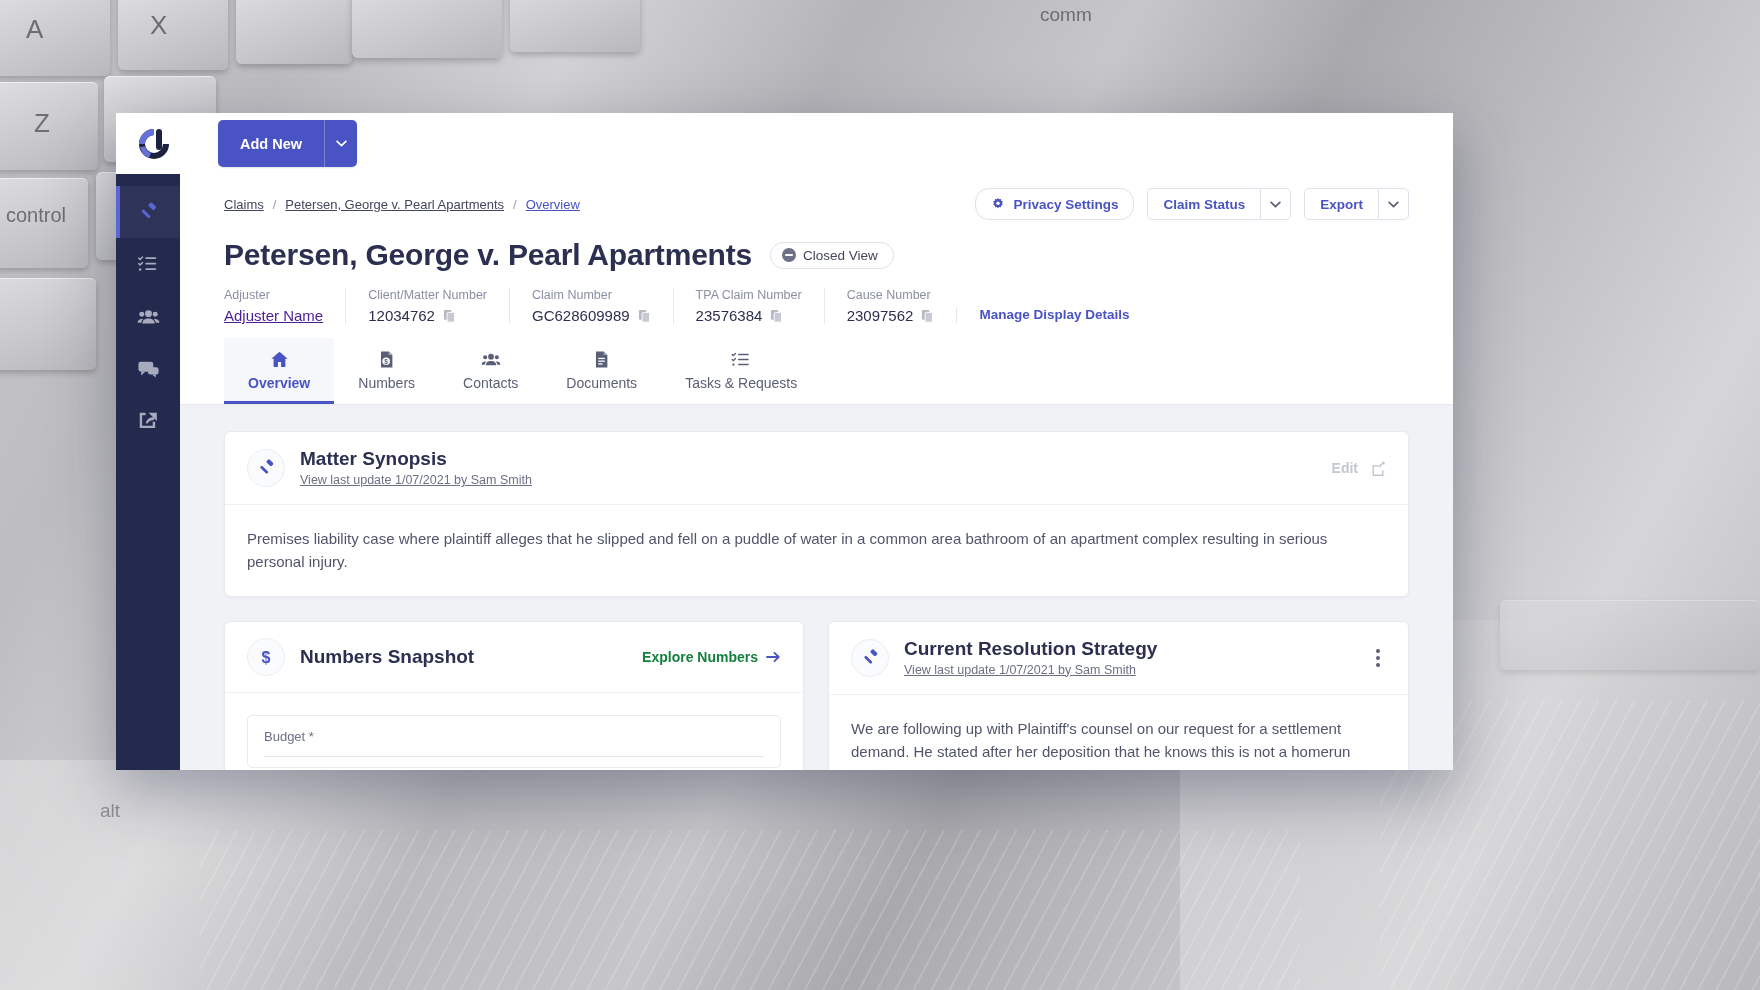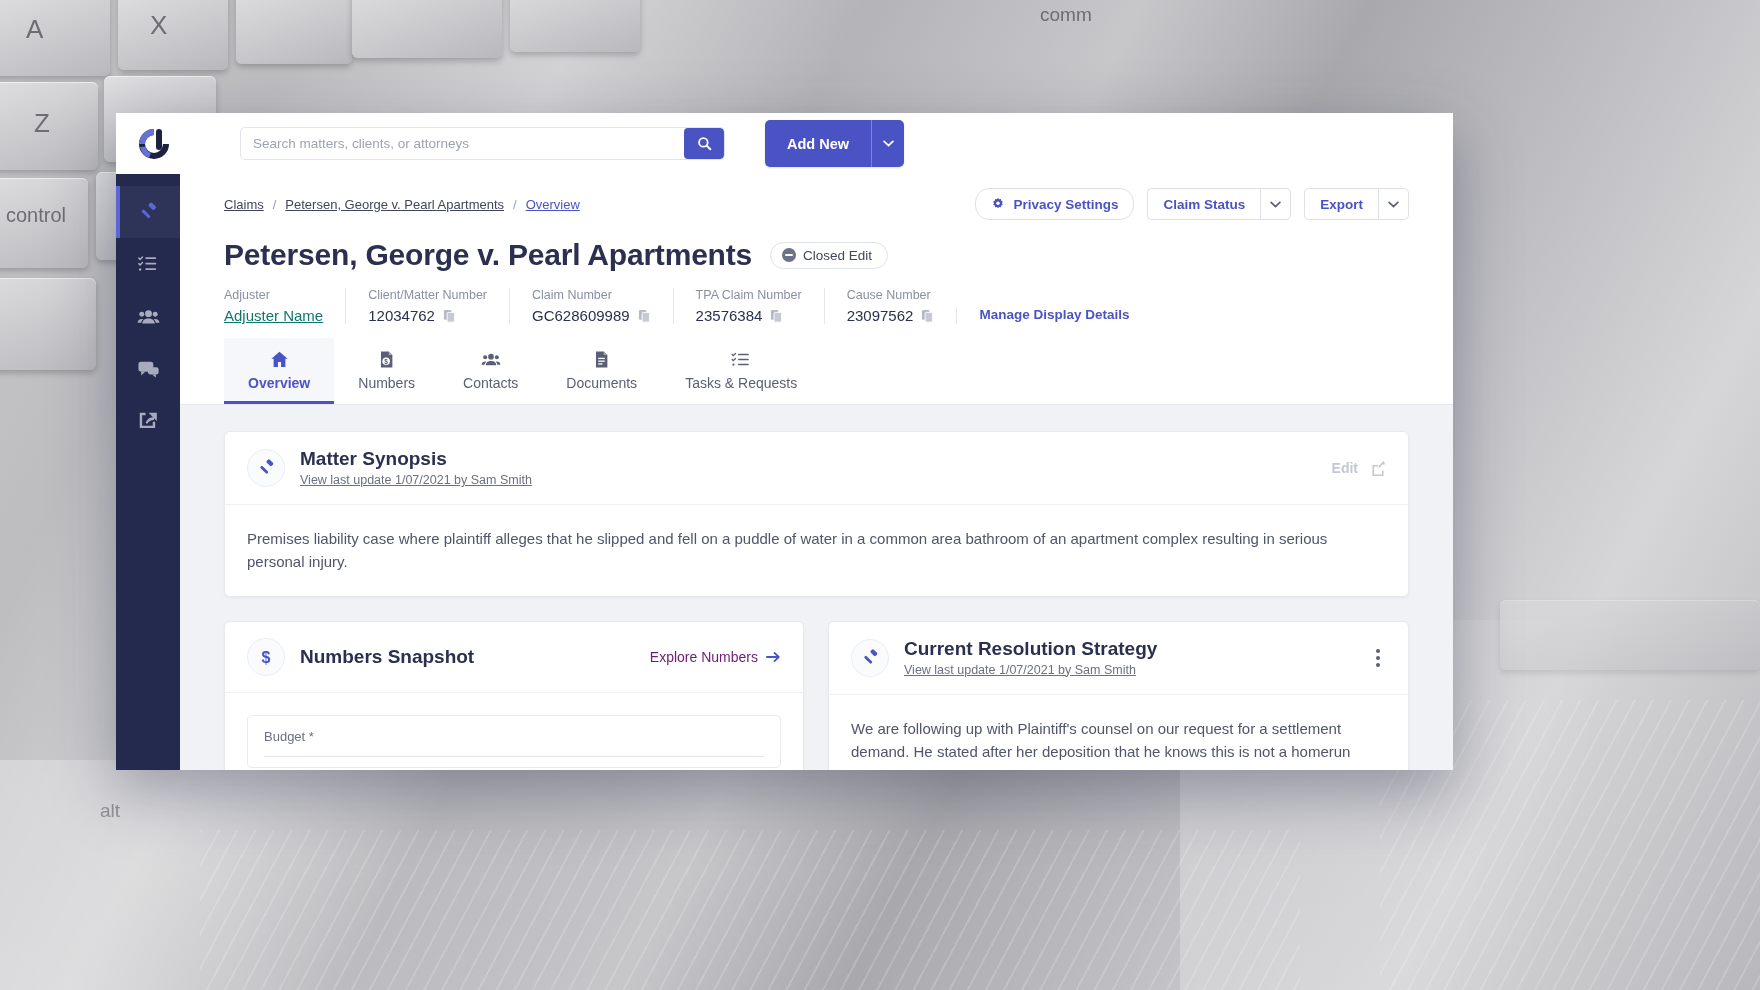--- a/index.html
+++ b/index.html
@@ -223,21 +223,21 @@
     width: 14px; height: 14px; border-radius: 50%; background: #6d7288;
     display: flex; align-items: center; justify-content: center;
   }
   .badge-dot::after { content:""; width: 8px; height: 2px; background: #fff; border-radius: 1px; }
 
   .meta-row { display: flex; align-items: flex-end; margin-top: 16px; padding-bottom: 14px; }
   .meta-cell { padding: 0 22px; border-left: 1px solid #e6e8ef; }
   .meta-cell:first-child { padding-left: 0; border-left: none; }
   .meta-label { font-size: 12.5px; color: #8a8fa3; margin-bottom: 5px; }
   .meta-value { font-size: 15px; color: #2b3050; display: flex; align-items: center; gap: 8px; }
-  .meta-value a { color: #0f766e; text-decoration: underline; cursor: pointer; }
+  .meta-value a { color: #4c1d95; text-decoration: underline; cursor: pointer; }
   .copy-icon { cursor: pointer; display: flex; opacity: .55; }
   .manage-link {
     font-size: 13.5px; font-weight: bold; color: #4a53c4; cursor: pointer;
     padding-bottom: 2px;
   }
 
   
   .tabs-bar { background: #fff; display: flex; padding: 0 44px; border-bottom: 1px solid #e6e8ef; }
   .tab {
     padding: 12px 24px 10px 24px;
@@ -273,21 +273,21 @@
   .card-head-right { margin-left: auto; display: flex; align-items: center; gap: 8px; }
   .edit-link {
     font-size: 14px; color: #c4c7d4; font-weight: bold;
     display: flex; align-items: center; gap: 13px; cursor: pointer;
   }
   .kebab { display: flex; flex-direction: column; gap: 3px; padding: 6px; cursor: pointer; }
   .kebab span { width: 4px; height: 4px; border-radius: 50%; background: #5a5f75; display: block; }
 
   .card-body { padding: 22px; font-size: 15px; line-height: 1.55; color: #50556b; }
   .explore-link {
-    font-size: 14px; font-weight: normal; color: #701a75;
+    font-size: 14px; font-weight: bold; color: #15803d;
     display: flex; align-items: center; gap: 8px; cursor: pointer;
   }
 
   .cards-row { display: flex; gap: 24px; margin-top: 24px; }
   .col-left { flex: 0 0 580px; }
   .col-right { flex: 1; }
 
   .field-box {
     margin: 22px; border: 1px solid #e8eaf0; border-radius: 5px;
     padding: 13px 16px 10px 16px; background: #fff;
@@ -330,29 +330,20 @@
 
     <div class="brand-logo">
       <svg width="34" height="34" viewBox="0 0 34 34">
         <path d="M17 2a15 15 0 1 0 15 15h-6a9 9 0 1 1-9-9z" fill="#1d2240"></path>
         <path d="M17 2a15 15 0 0 0-15 15h6a9 9 0 0 1 9-9z" fill="#6570d8"></path>
         <path d="M3 20a15 15 0 0 0 9 11l2-5a9 9 0 0 1-5.4-6.6z" fill="#6570d8"></path>
         <rect x="19" y="2" width="6" height="21" rx="3" fill="#1d2240"></rect>
       </svg>
     </div>
 
-    <div class="search-wrap">
-      <input class="search-input" value="" placeholder="Search matters, clients, or attorneys" style="">
-      <button class="search-btn">
-        <svg width="15" height="15" viewBox="0 0 16 16">
-          <circle cx="6.8" cy="6.8" r="4.6" fill="none" stroke="#fff" stroke-width="1.9"></circle>
-          <line x1="10.3" y1="10.3" x2="14.2" y2="14.2" stroke="#fff" stroke-width="2.1" stroke-linecap="round"></line>
-        </svg>
-      </button>
-    </div>
 
     <div class="addnew-group">
       <button class="addnew-main">Add New</button>
       <button class="addnew-caret">
         <svg width="11" height="7" viewBox="0 0 12 8">
           <path d="M1 1.6 6 6.4 11 1.6" fill="none" stroke="#fff" stroke-width="2" stroke-linecap="round"></path>
         </svg>
       </button>
     </div>
 
@@ -447,21 +438,21 @@
                 </svg>
               </button>
             </div>
           </div>
         </div>
 
         <div class="title-row">
           <div class="page-title">Petersen, George v. Pearl Apartments</div>
           <div class="status-badge">
             <span class="badge-dot"></span>
-            <span>Closed Edit</span>
+            <span>Closed View</span>
           </div>
         </div>
 
         <div class="meta-row">
 
           <div class="meta-cell">
             <div class="meta-label">Adjuster</div>
             <div class="meta-value">
               <a>Adjuster Name</a>
             </div>

